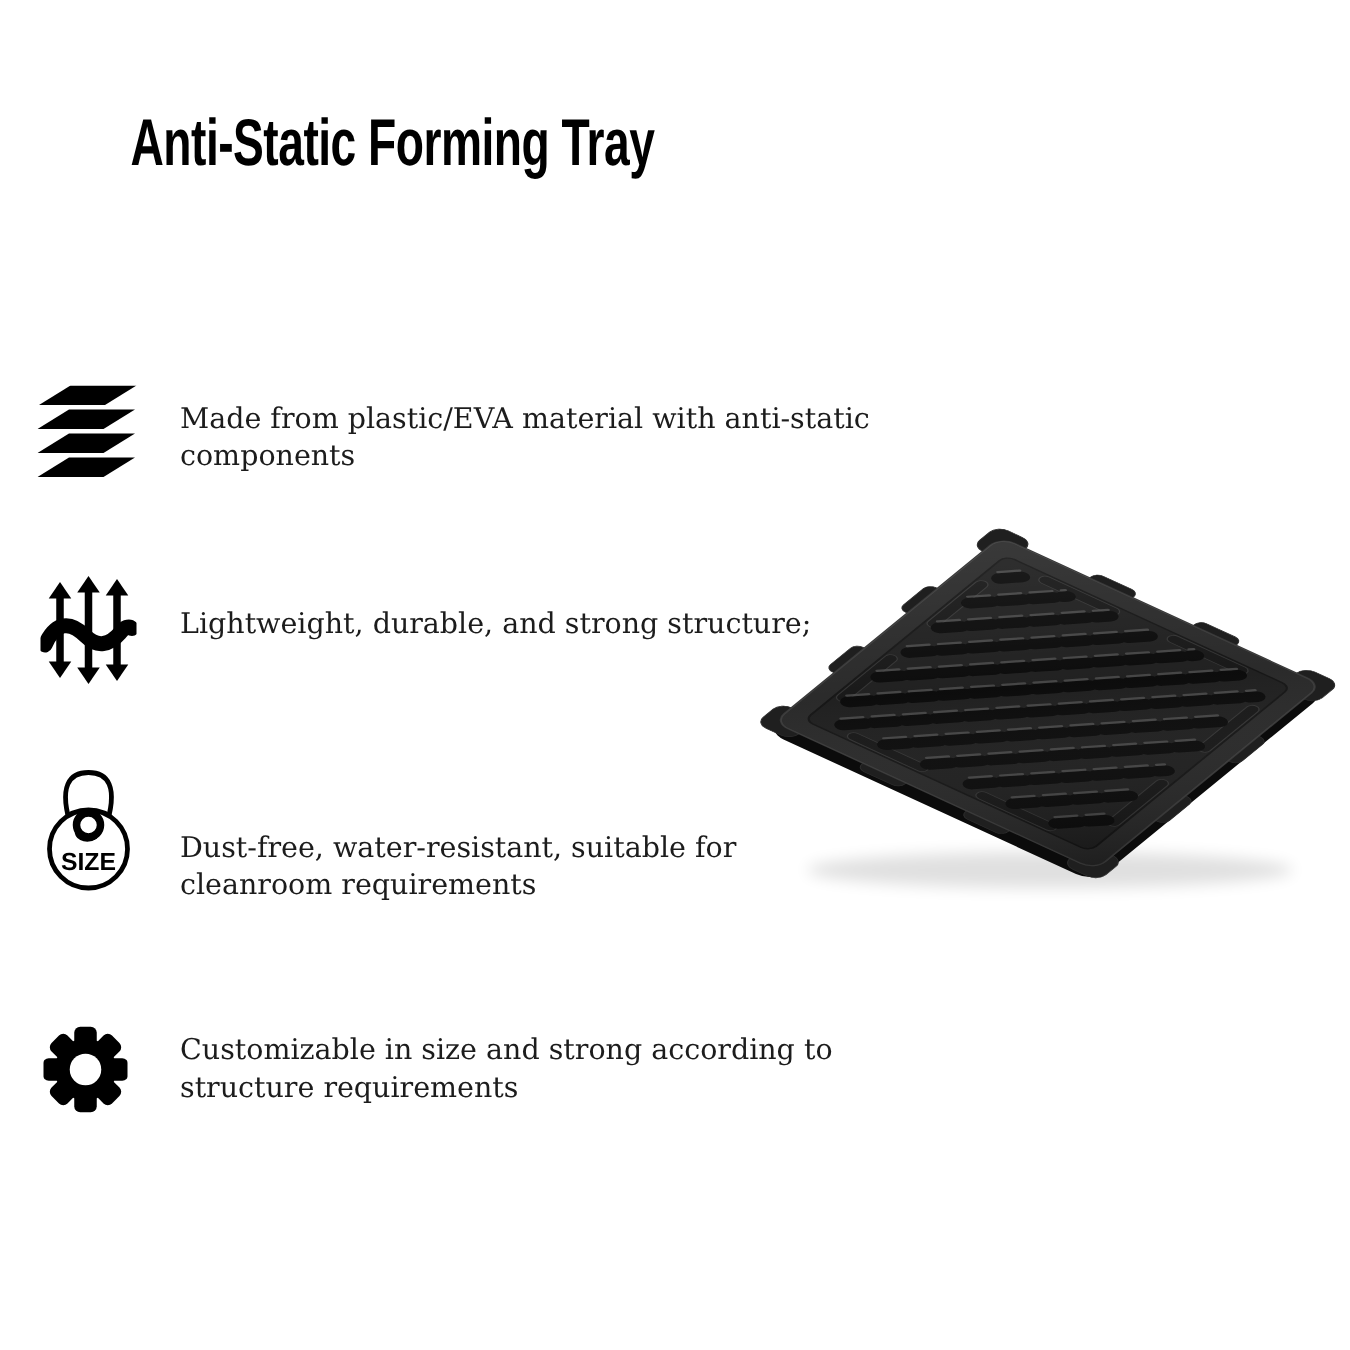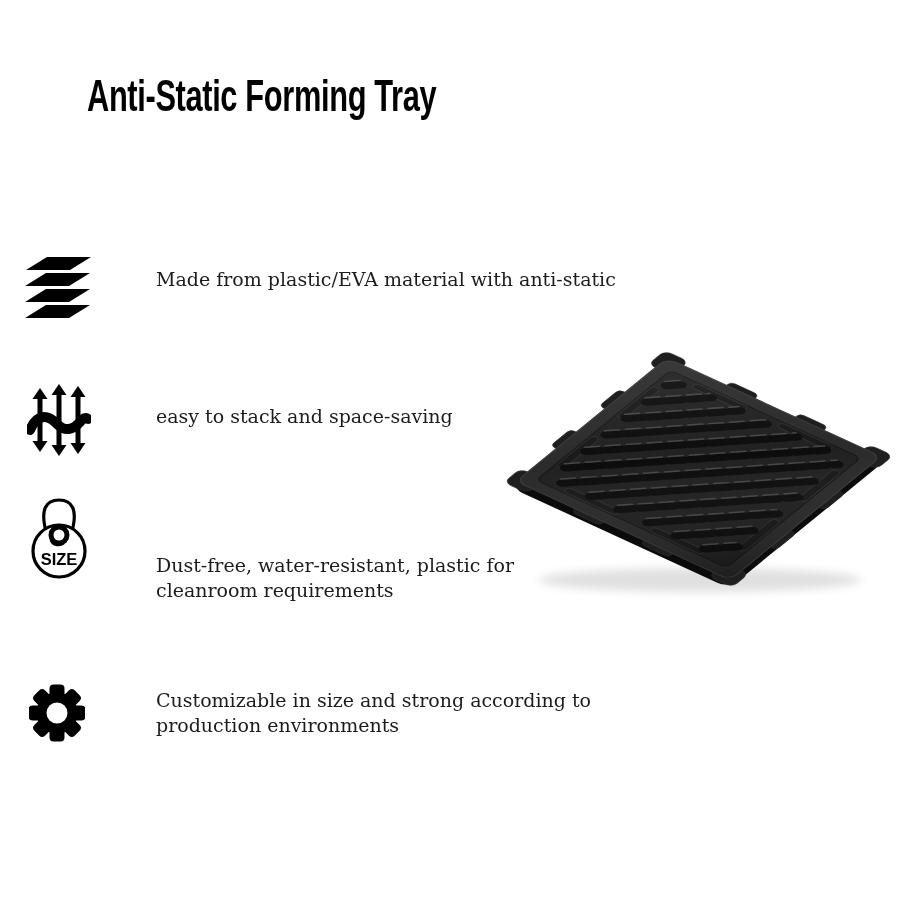--- a/index.html
+++ b/index.html
@@ -6,21 +6,21 @@
   body{position:relative;font-family:"DejaVu Serif","Liberation Serif",serif;}
   .title{
     position:absolute;left:87px;top:74px;margin:0;
     font-family:"Liberation Sans",sans-serif;font-weight:700;
     font-size:44px;line-height:44px;color:#000;
     transform:scaleX(0.70);transform-origin:0 0;white-space:nowrap;letter-spacing:-0.5px;
   }
   .icon-box{position:absolute;}
   .feature-text{
     position:absolute;left:120px;width:480px;
-    font-size:19px;line-height:25px;color:#1c1c1c;margin-left:36px;
+    font-size:19px;line-height:25px;color:#1c1c1c;
   }
   .feature-text div{white-space:nowrap;}
   .tray{position:absolute;left:478px;top:328px;}
   
   .row{stroke:#050505;stroke-width:8;stroke-linecap:round;stroke-dasharray:10 4.5;fill:none;}
   .rowhi{stroke:#4d4d4d;stroke-width:1.7;stroke-linecap:round;stroke-dasharray:10 4.5;fill:none;opacity:.75;}
   .tab{fill:#1f1f1f;stroke:#2d2d2d;stroke-width:.5;}
   .slot{fill:#121212;stroke:#2f2f2f;stroke-width:.6;}
   .size-label{font-family:"Liberation Sans",sans-serif;font-weight:bold;font-size:16.5px;letter-spacing:0;}
 </style>
@@ -32,53 +32,54 @@
 <div class="icon-box" style="left:25px;top:257px">
   <svg width="68" height="62" viewBox="0 0 68 62" fill="#000">
     <polygon points="22,0 66,0 45,13 1,13"></polygon>
     <polygon points="21,16 65,16 44,29 0,29" transform="translate(0,0)"></polygon>
     <polygon points="21,32 65,32 44,45 0,45"></polygon>
     <polygon points="22,48 66,48 45,61 1,61" transform="translate(-1,0)"></polygon>
   </svg>
 </div>
 <div class="feature-text" style="top:267px">
   <div>Made from plastic/EVA material with anti-static</div>
+  <div>components</div>
 </div>
 
 <div class="icon-box" style="left:27px;top:384px">
   <svg width="64" height="72" viewBox="0 0 64 72">
     <g fill="#000">
       <polygon points="13,4 5.5,15 20.5,15"></polygon>
         <rect x="10.5" y="13" width="5" height="46"></rect>
         <polygon points="13,68 5.5,57 20.5,57"></polygon>
       <polygon points="32,0 24.5,11 39.5,11"></polygon>
         <rect x="29.5" y="9" width="5" height="54"></rect>
         <polygon points="32,72 24.5,61 39.5,61"></polygon>
       <polygon points="51,2 43.5,13 58.5,13"></polygon>
         <rect x="48.5" y="11" width="5" height="50"></rect>
         <polygon points="51,70 43.5,59 58.5,59"></polygon>
     </g>
     <path d="M3,46 C10,30 20,30 30,40 C38,48 46,46 53,38 C56,34 59,33 61,35" fill="none" stroke="#000" stroke-width="10" stroke-linecap="round"></path>
   </svg>
 </div>
 <div class="feature-text" style="top:404px">
-  <div>easy to stack and space-saving</div>
+  <div>Lightweight, durable, and strong structure;</div>
 </div>
 
-<div class="icon-box" style="left:31px;top:498px">
+<div class="icon-box" style="left:31px;top:513px">
   <svg width="56" height="82" viewBox="0 0 56 82">
     <path d="M17,40 C7,10 16,2 28,2 C40,2 49,10 39,40" fill="none" stroke="#000" stroke-width="3.2"></path>
     <circle cx="28" cy="53" r="26" fill="#fff" stroke="#000" stroke-width="3.2"></circle>
     <circle cx="28" cy="37" r="8" fill="none" stroke="#000" stroke-width="5"></circle>
     <path d="M20,42 C21,47 28,48.5 33,45" fill="none" stroke="#000" stroke-width="2.5"></path>
     <text class="size-label" x="28" y="67" text-anchor="middle" fill="#000">SIZE</text>
   </svg>
 </div>
 <div class="feature-text" style="top:553px">
-  <div>Dust-free, water-resistant, plastic for</div>
+  <div>Dust-free, water-resistant, suitable for</div>
   <div>cleanroom requirements</div>
 </div>
 
 <div class="icon-box" style="left:29px;top:684px">
   <svg width="56" height="58" viewBox="0 0 56 58">
     <g transform="translate(28,29)" fill="#000">
       <rect x="-7.5" y="-28.5" width="15" height="14" rx="4"></rect>
       <rect x="-7.5" y="-28.5" width="15" height="14" rx="4" transform="rotate(45)"></rect>
       <rect x="-7.5" y="-28.5" width="15" height="14" rx="4" transform="rotate(90)"></rect>
       <rect x="-7.5" y="-28.5" width="15" height="14" rx="4" transform="rotate(135)"></rect>
@@ -86,21 +87,21 @@
       <rect x="-7.5" y="-28.5" width="15" height="14" rx="4" transform="rotate(225)"></rect>
       <rect x="-7.5" y="-28.5" width="15" height="14" rx="4" transform="rotate(270)"></rect>
       <rect x="-7.5" y="-28.5" width="15" height="14" rx="4" transform="rotate(315)"></rect>
       <circle r="20.5"></circle>
       <circle r="10.5" fill="#fff"></circle>
     </g>
   </svg>
 </div>
 <div class="feature-text" style="top:688px">
   <div>Customizable in size and strong according to</div>
-  <div>production environments</div>
+  <div>structure requirements</div>
 </div>
 
 <svg class="tray" width="424" height="280" viewBox="0 0 424 280">
   <defs>
     <filter id="soft" x="-60%" y="-60%" width="220%" height="220%">
       <feGaussianBlur stdDeviation="5"></feGaussianBlur>
     </filter>
     <linearGradient id="sheen" gradientUnits="userSpaceOnUse" x1="0" y1="0" x2="180" y2="180">
       <stop offset="0" stop-color="#ffffff" stop-opacity="0.10"></stop>
       <stop offset="0.45" stop-color="#ffffff" stop-opacity="0.03"></stop>

